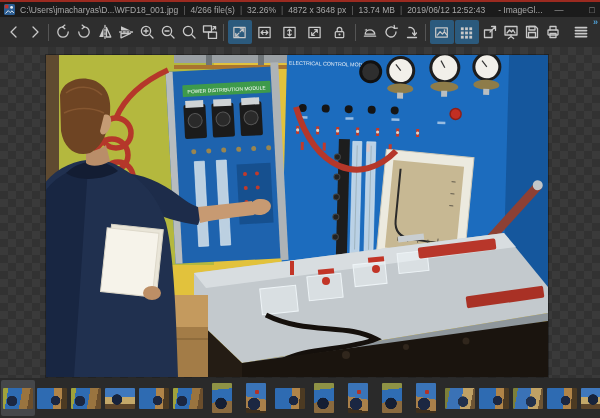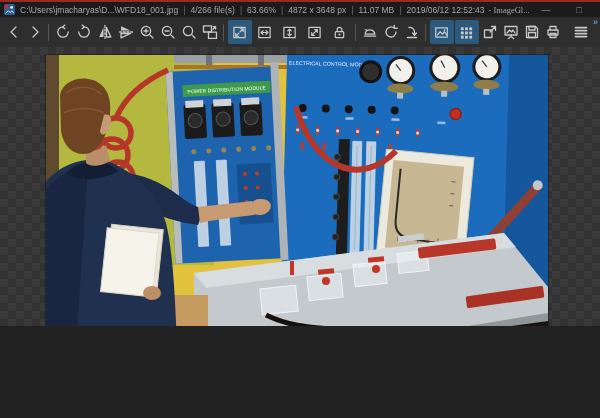--- a/index.html
+++ b/index.html
@@ -1,27 +1,27 @@
 <!DOCTYPE html>
 <html><head>
 <meta charset="utf-8">
 <style>
   html,body{margin:0;padding:0;background:#222;}
   *{box-sizing:border-box;}
-  .window{width:600px;height:326px;position:relative;overflow:hidden;background:#7f1d1d;
+  .window{width:600px;height:418px;position:relative;overflow:hidden;background:#7f1d1d;
     font-family:"Liberation Sans",sans-serif;}
 
   
   .titlebar{height:17px;background:#1b1b1b;border-top:2px solid #9b2a20;display:flex;
     align-items:center;padding-left:4px;font-size:8.5px;color:#a8a8a8;white-space:nowrap;overflow:hidden;}
   .app-ico{width:11px;height:11px;margin-right:5px;flex:0 0 auto;}
   .titlebar .sep{margin:0 5px;color:#6c6c6c;}
   .win-controls{margin-left:auto;display:flex;height:100%;flex:0 0 auto;}
   .win-btn{width:33px;display:flex;align-items:center;justify-content:center;color:#999;font-size:9px;}
-  .app-suffix{margin-left:4px;font-family:Liberation Serif, serif;}
+  .app-suffix{margin-left:13px;}
 
   
   .toolbar{height:30px;background:#2e2e2e;display:flex;align-items:center;padding:0 3px;position:relative;}
   .tb{width:20px;height:24px;margin:0 .5px;background:transparent;border:none;border-radius:2px;
     display:flex;align-items:center;justify-content:center;padding:0;flex:0 0 auto;}
   .tb.mode{width:24px;}
   .tb.active{background:#2b5a7d;}
   .tb svg{display:block;stroke:#c9c9c9;fill:none;stroke-width:1.3;stroke-linecap:round;stroke-linejoin:round;}
   .tb svg .fill{fill:#c9c9c9;stroke:none;}
   .tbsep{width:1px;height:17px;background:#555;margin:0 3px;flex:0 0 auto;}
@@ -67,25 +67,25 @@
     <svg class="app-ico" viewBox="0 0 11 11">
       <rect width="11" height="11" rx="1.5" fill="#2b5d93"></rect>
       <rect x="0.8" y="0.8" width="3.6" height="3.6" fill="#c03328"></rect>
       <circle cx="7.6" cy="3.4" r="1.4" fill="#e8eef2"></circle>
       <path d="M1.5 9.5 L4.2 6.6 L6.2 8.6 L8 6.8 L9.8 9" stroke="#dfe8ee" stroke-width="1" fill="none"></path>
     </svg>
     <span class="seg">C:\Users\jmacharyas\D...\WFD18_001.jpg</span>
     <span class="sep">|</span>
     <span class="seg">4/266 file(s)</span>
     <span class="sep">|</span>
-    <span class="seg">63.66%</span>
+    <span class="seg">32.26%</span>
     <span class="sep">|</span>
     <span class="seg">4872 x 3648 px</span>
     <span class="sep">|</span>
-    <span class="seg">11.07 MB</span>
+    <span class="seg">13.74 MB</span>
     <span class="sep">|</span>
     <span class="seg">2019/06/12 12:52:43</span>
     <span class="seg app-suffix">- ImageGl...</span>
     <div class="win-controls">
       <span class="win-btn">—</span>
       <span class="win-btn">□</span>
       <span class="win-btn">×</span>
     </div>
   </div>
 

